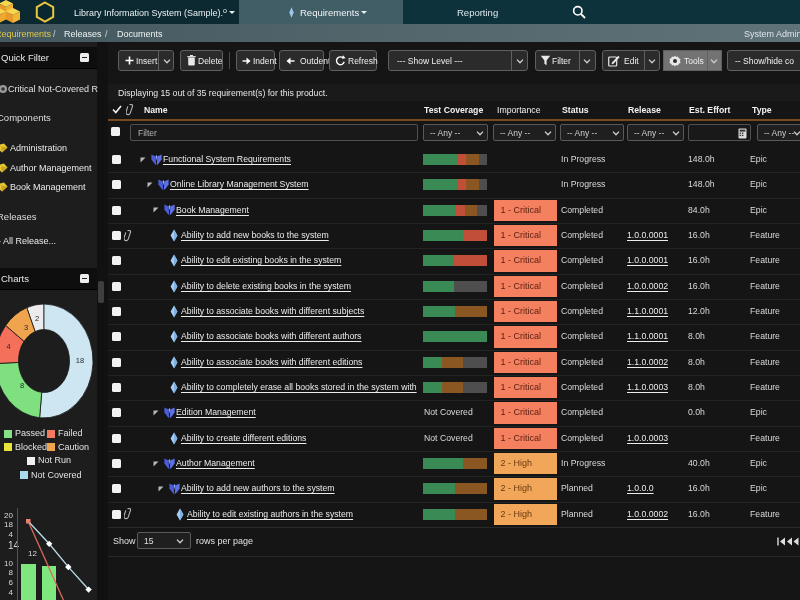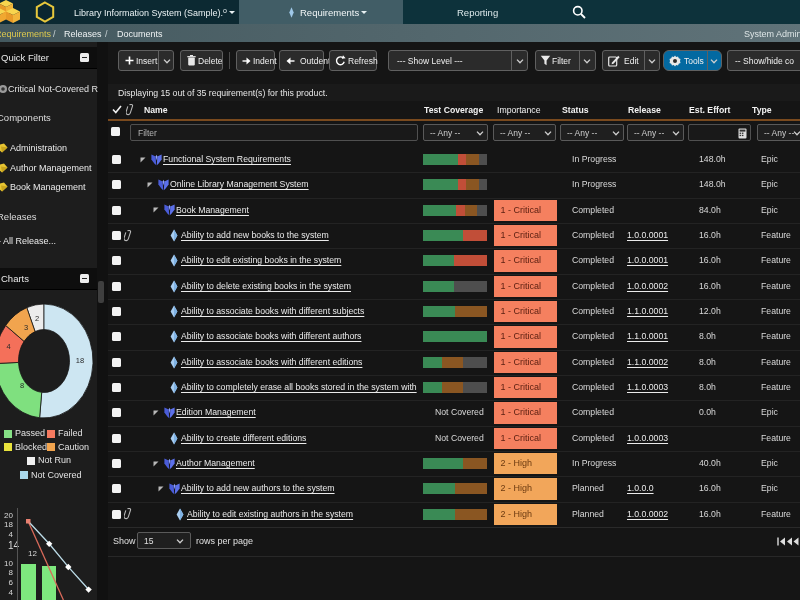--- a/index.html
+++ b/index.html
@@ -1,18 +1,18 @@
 <!DOCTYPE html>
 <html><head><meta charset="utf-8"><style>
 * { margin:0; padding:0; }
 body { width:800px; height:600px; overflow:hidden; position:relative; background:#141414;
   font-family:"Liberation Sans", sans-serif; }
 .lk { position:absolute; font-size:8.7px; color:#ebebeb; text-decoration:underline; white-space:nowrap;
   text-underline-offset:1.5px; }
-.tc { position:absolute; font-size:8.7px; color:#dadada; white-space:nowrap;margin-left:11px; }
+.tc { position:absolute; font-size:8.7px; color:#dadada; white-space:nowrap; }
 </style></head>
 <body>
 <div style="position:absolute;left:0;top:42px;width:800px;height:558px;background:#111"></div>
 <div style="position:absolute;left:0;top:42px;width:97px;height:558px;background:#1d1d1d"></div>
 <div style="position:absolute;left:108px;top:42px;width:692px;height:558px;background:#151515"></div>
 
 <div style="position:absolute;left:0;top:0;width:800px;height:24px;background:#0d323b"></div>
 <div style="position:absolute;left:0;top:0;width:239px;height:24px;background:#0c2932"></div>
 <div style="position:absolute;left:239px;top:0;width:164px;height:24px;background:#415d66"></div>
 <svg style="position:absolute;left:-8px;top:0px" width="28" height="24" viewBox="0 0 28 24">
@@ -191,21 +191,21 @@
     <svg style="position:absolute;left:5px;top:4px" width="12" height="12" viewBox="0 0 12 12">
       <rect x="0.7" y="2" width="8" height="9" rx="1" fill="none" stroke="#e8e8e8" stroke-width="1.2"></rect>
       <path d="M4,7.5 L10.2,0.8 L11.6,2.2 L5.5,8.8 L3.6,9.2 Z" fill="#e8e8e8"></path>
     </svg>
     <div style="position:absolute;left:21px;top:5px;font-size:8.5px;color:#f0f0f0">Edit</div>
     <div style="position:absolute;left:41px;top:0;bottom:0;width:1px;background:#606060"></div>
     <svg style="position:absolute;left:45px;top:8px" width="8" height="5" viewBox="0 0 8 5">
       <path d="M1,0.6 L4,3.8 L7,0.6" fill="none" stroke="#cfcfcf" stroke-width="1.3"></path>
     </svg>
   </div>
-<div style="position:absolute;left:663px;top:50px;width:59px;height:21px;background:#0369a1;border:1px solid #606060;border-radius:6px;box-sizing:border-box">
+<div style="position:absolute;left:663px;top:50px;width:59px;height:21px;background:#737373;border:1px solid #606060;border-radius:0;box-sizing:border-box">
     <svg style="position:absolute;left:5px;top:4px" width="12" height="12" viewBox="0 0 12 12">
       <path d="M6,0.5 L7.2,2 L9,1.5 L9.8,3.2 L11.5,4 L11,6 L11.5,8 L9.8,8.8 L9,10.5 L7.2,10 L6,11.5 L4.8,10 L3,10.5 L2.2,8.8 L0.5,8 L1,6 L0.5,4 L2.2,3.2 L3,1.5 L4.8,2 Z" fill="#e8e8e8"></path>
       <circle cx="6" cy="6" r="2" fill="#2b2b2b"></circle>
     </svg>
     <div style="position:absolute;left:20px;top:5px;font-size:8.5px;color:#f0f0f0">Tools</div>
     <div style="position:absolute;left:43px;top:0;bottom:0;width:1px;background:#606060"></div>
     <svg style="position:absolute;left:46px;top:8px" width="8" height="5" viewBox="0 0 8 5">
       <path d="M1,0.6 L4,3.8 L7,0.6" fill="none" stroke="#cfcfcf" stroke-width="1.3"></path>
     </svg>
   </div>

